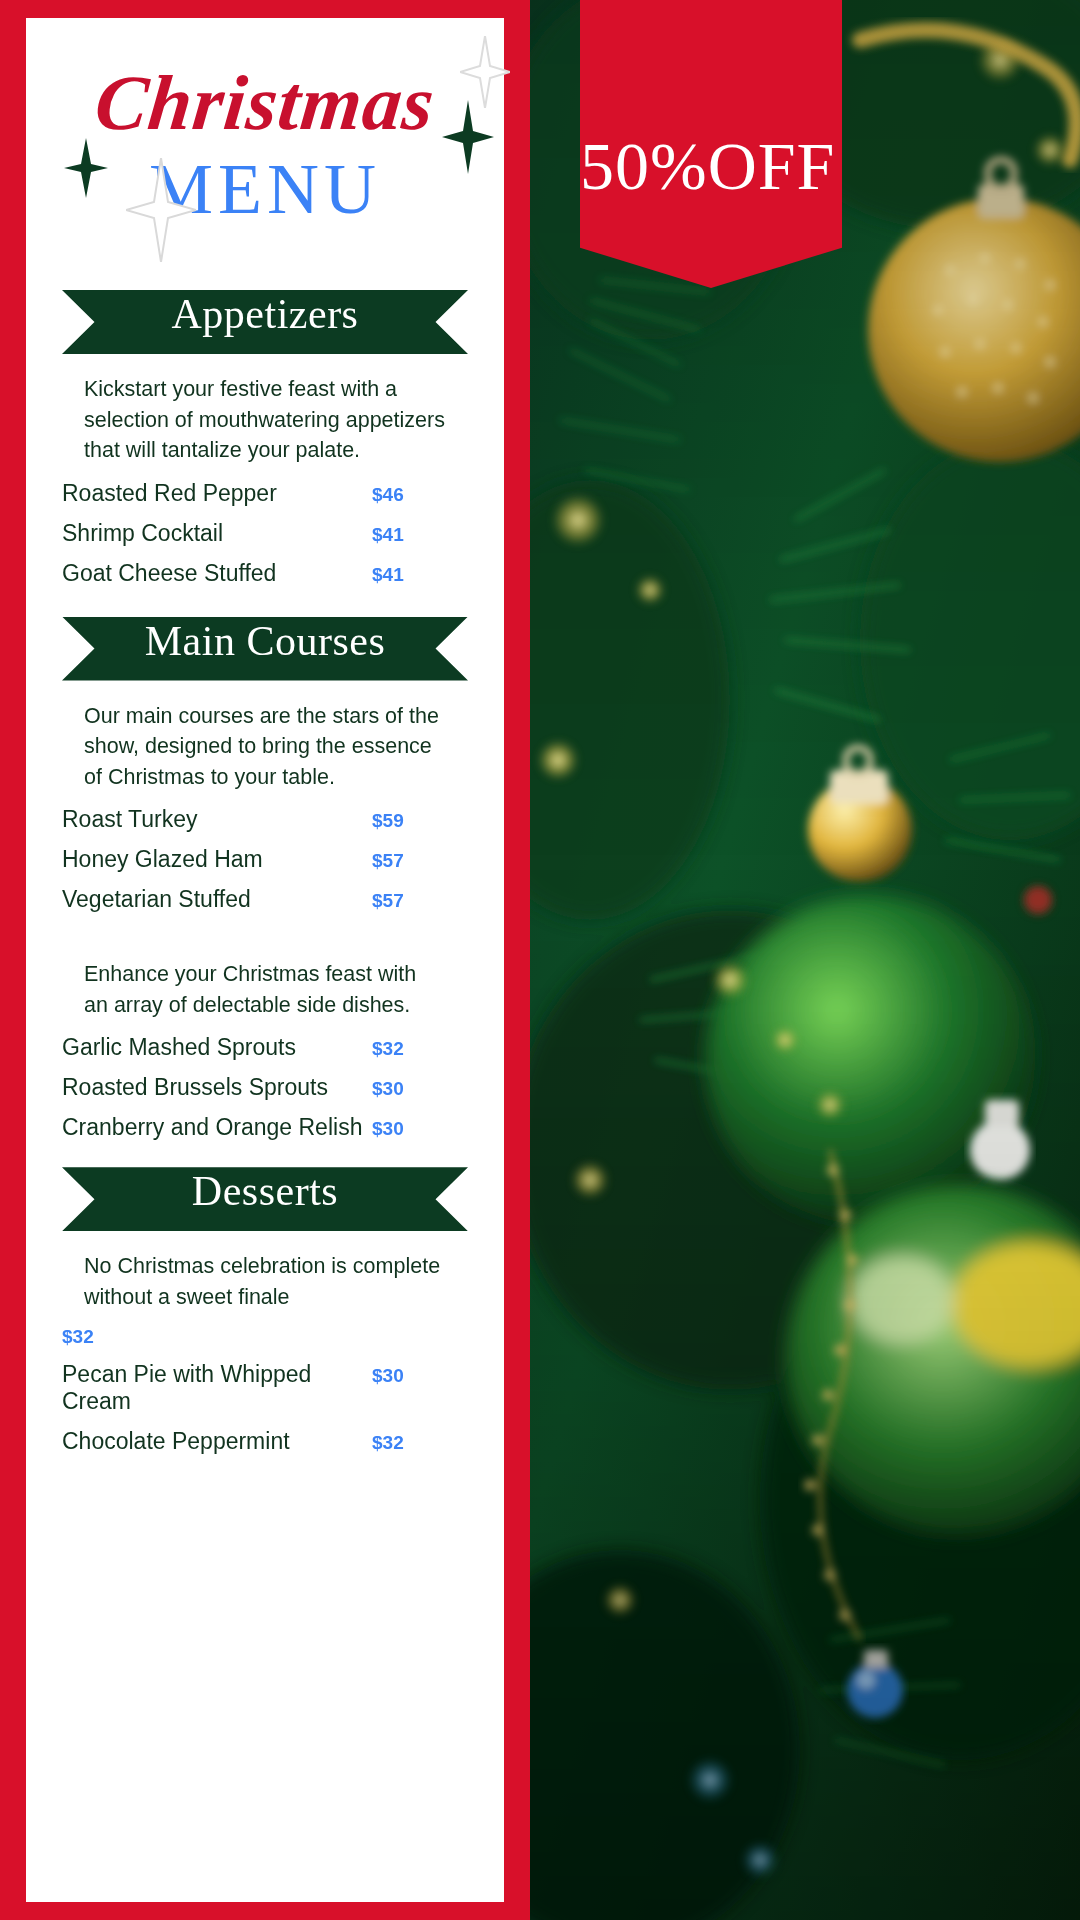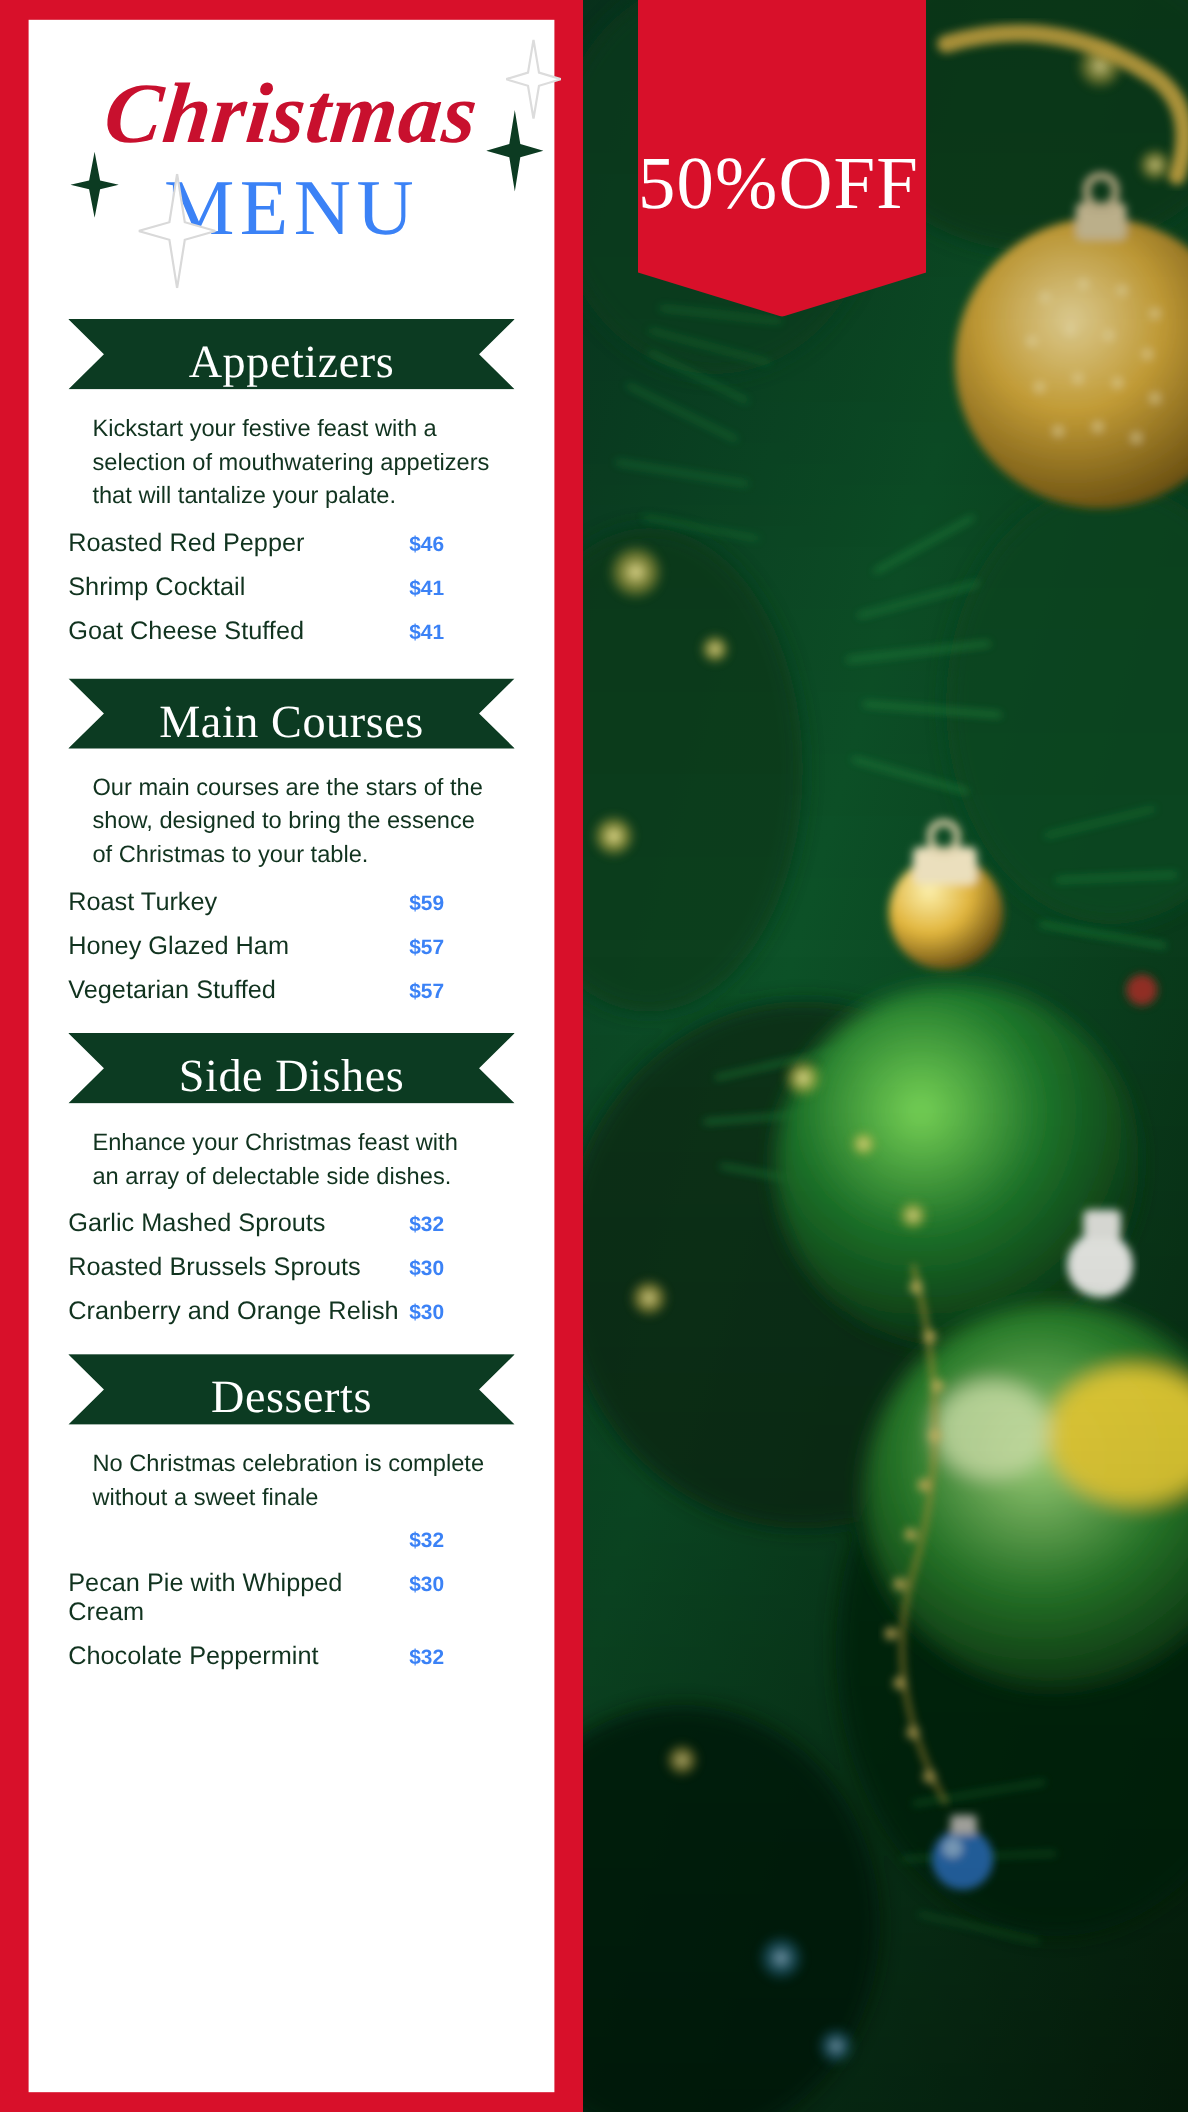--- a/index.html
+++ b/index.html
@@ -93,21 +93,21 @@
   .spark svg { display: block; }
 
   
   .banner {
     position: relative;
     height: 64px;
     margin: 0 6px 0 6px;
     background: #0c3b22;
     clip-path: polygon(0 0, 100% 0, 92% 50%, 100% 100%, 0 100%, 8% 50%);
     display: flex;
-    align-items: flex-end;
+    align-items: flex-start;
     justify-content: center;
   }
   .banner span {
     font-family: "Liberation Serif", serif;
     color: #ffffff;
     font-size: 42px;
     letter-spacing: 0.5px;
   }
 
   .blurb {
@@ -116,21 +116,20 @@
     line-height: 1.42;
     text-align: left;
     padding: 20px 28px 14px 28px;
   }
 
   .items { padding: 0 6px; }
   .item-row {
     display: flex;
     align-items: baseline;
     margin-bottom: 13px;
-    justify-content: flex-end;
   }
   .item-name {
     flex: 1 1 auto;
     color: #11331f;
     font-size: 23px;
   }
   .item-price {
     flex: 0 0 96px;
     color: #3b82f6;
     font-size: 19px;
@@ -405,23 +404,20 @@
         <div class="item-price">$57</div>
       </div>
       <div class="item-row">
         <div class="item-name">Vegetarian Stuffed</div>
         <div class="item-price">$57</div>
       </div>
     </div>
   </div>
 
   <div class="section">
-    <div class="banner">
-      <span>Side Dishes</span>
-    </div>
     <div class="blurb">Enhance your Christmas feast with an array of delectable side dishes.</div>
     <div class="items">
       <div class="item-row">
         <div class="item-name">Garlic Mashed Sprouts</div>
         <div class="item-price">$32</div>
       </div>
       <div class="item-row">
         <div class="item-name">Roasted Brussels Sprouts</div>
         <div class="item-price">$30</div>
       </div>

